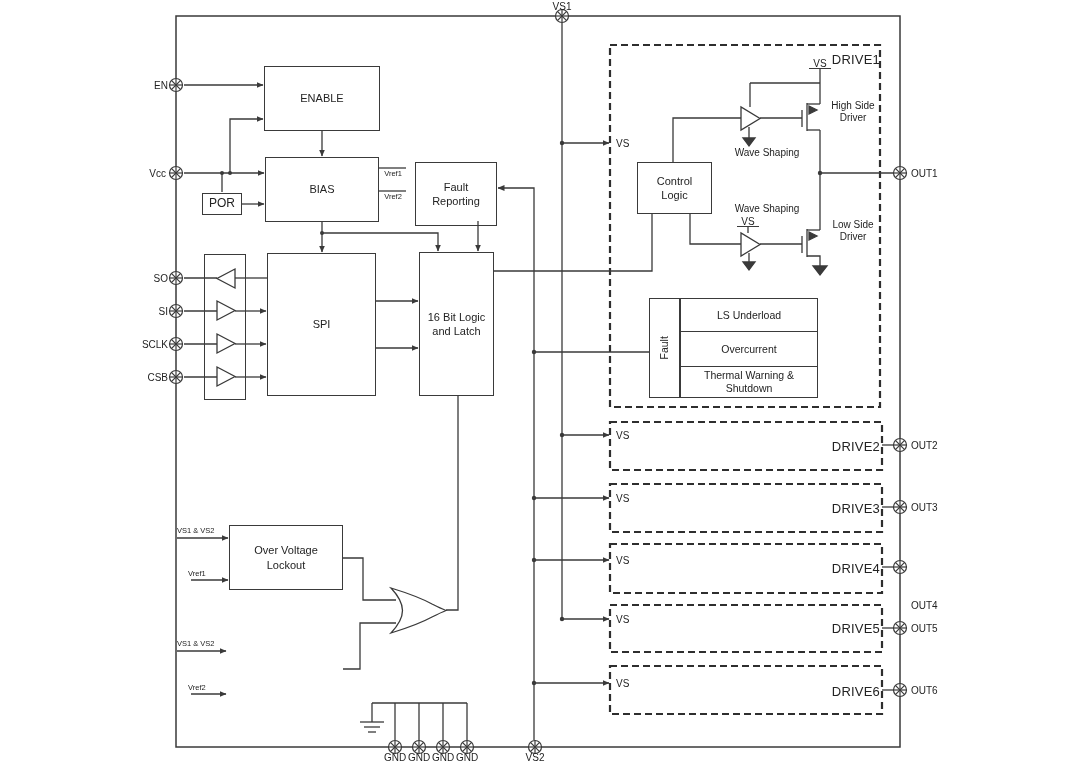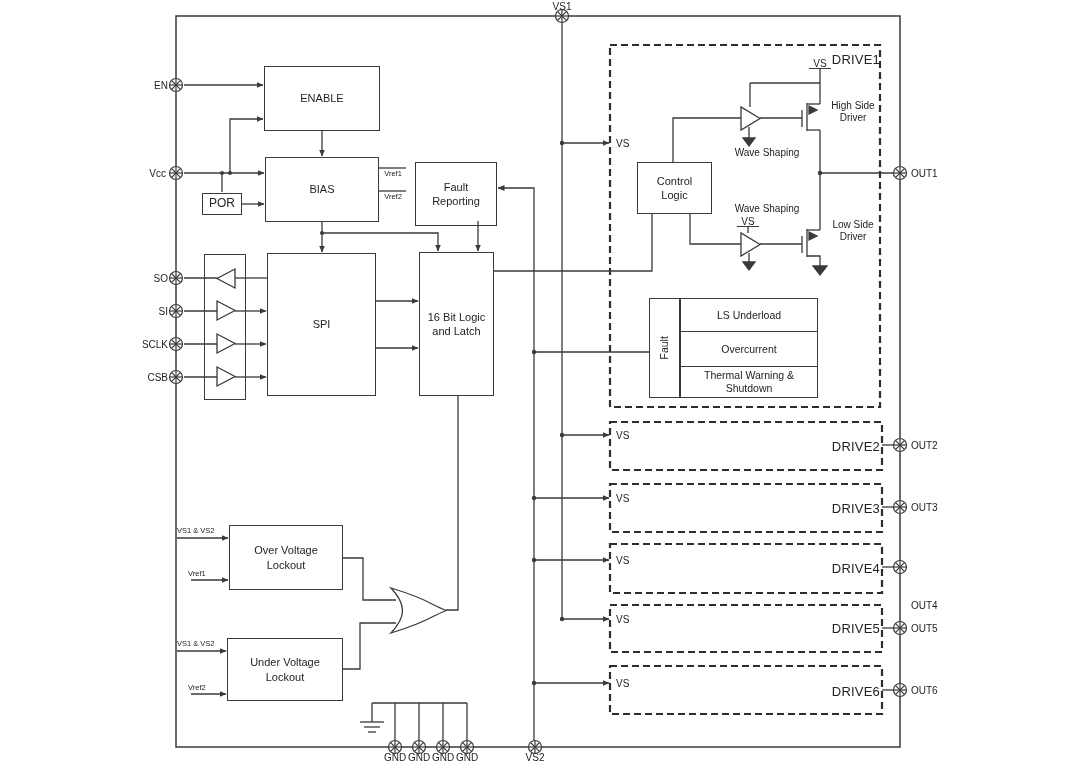--- a/index.html
+++ b/index.html
@@ -219,23 +219,20 @@
     </div>
 <div class="blk wrap" style="left:419px;top:252px;width:75px;height:144px;padding:0 4px;">
       <span>16 Bit Logic and Latch</span>
     </div>
 <div class="blk wrap" style="left:637px;top:162px;width:75px;height:52px;padding:4px 8px;">
       <span>Control Logic</span>
     </div>
 <div class="blk wrap" style="left:229px;top:525px;width:114px;height:65px;padding:0 8px;">
       <span>Over Voltage Lockout</span>
     </div>
-<div class="blk wrap" style="left:227px;top:638px;width:116px;height:63px;padding:0 14px;">
-      <span>Under Voltage Lockout</span>
-    </div>
 
 <div class="blk" style="left:649px;top:298px;width:31px;height:100px;">
       <span class="vt">Fault</span>
     </div>
 <div class="cells" style="left:680px;top:298px;width:138px;height:100px;">
   <div class="cell cb" style="flex:0 0 32px;">
         <span>LS Underload</span>
       </div>
   <div class="cell cb" style="flex:0 0 34px;">
         <span>Overcurrent</span>

